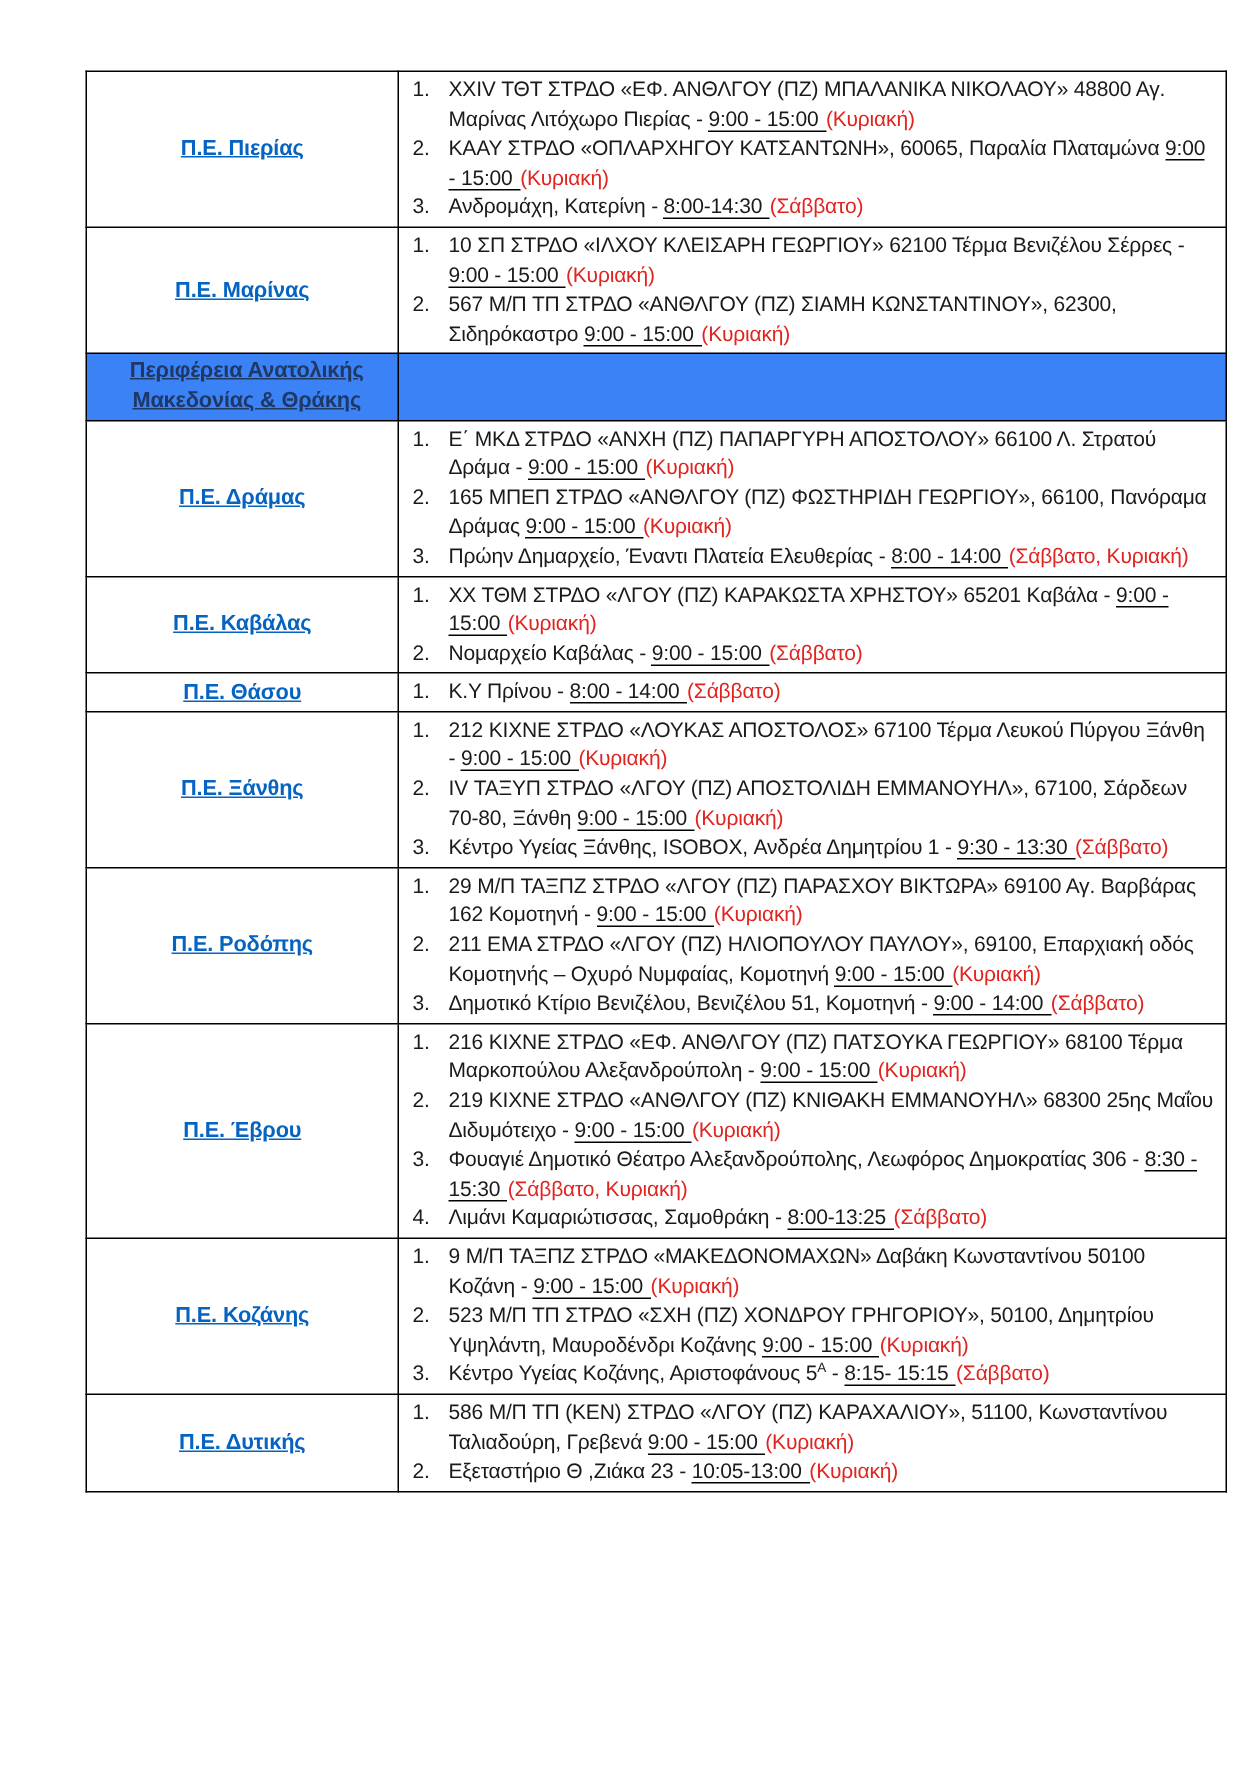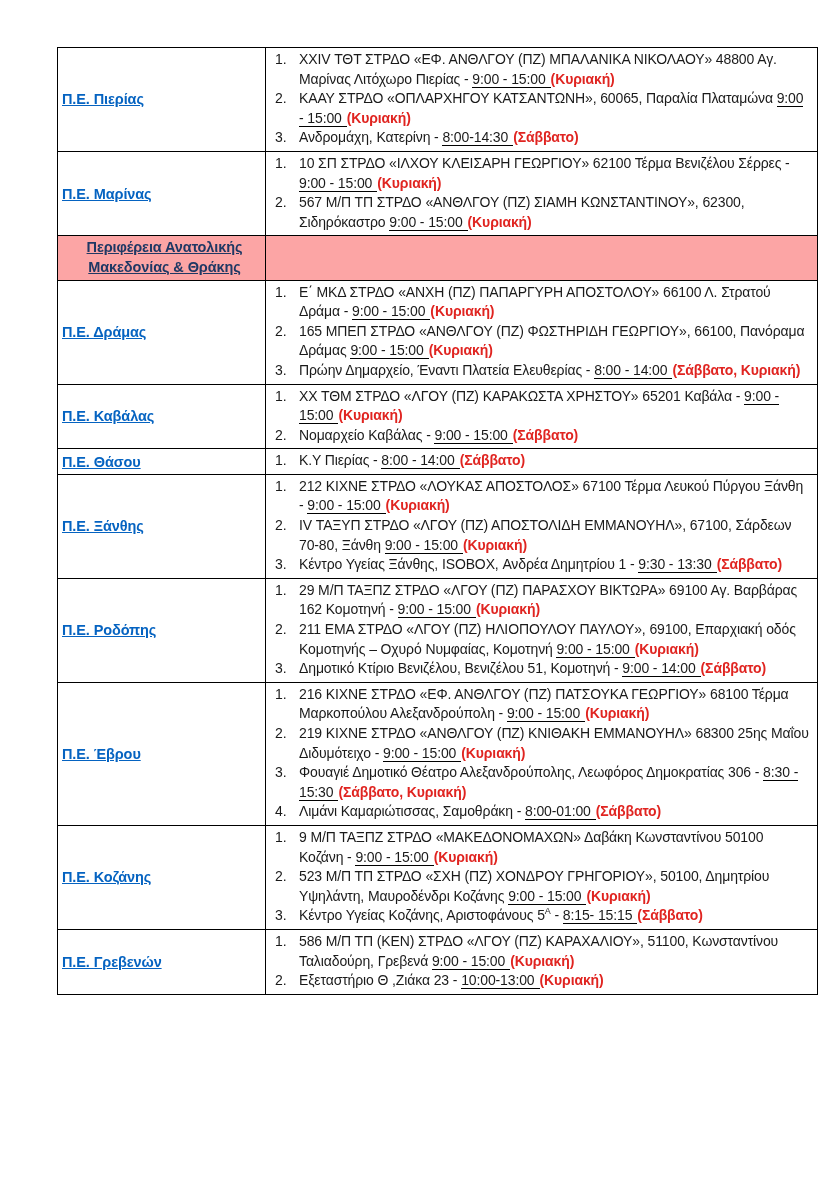--- a/index.html
+++ b/index.html
@@ -25,20 +25,21 @@
     table-layout: fixed;
   }
   col.col-region { width: 208px; }
   col.col-locations { width: 552px; }
   td {
     border: 1.6px solid #000000;
     vertical-align: middle;
     padding: 0;
   }
   .cell-region {
+    text-align: center;
     padding: 2px 4px;
   }
   .region-link {
     font-size: 14.5px;
     font-weight: bold;
     color: #0563C1;
     text-decoration: underline;
     letter-spacing: -0.1px;
     cursor: pointer;
   }
@@ -63,29 +64,28 @@
     flex: 1;
     min-width: 0;
   }
   .time {
     border-bottom: 1.4px solid #000000;
     padding-right: 5px;
     margin-top: 10px;
   }
   .day {
     color: #e02420;
-    font-weight: bold;
   }
   .sup {
     font-size: 9px;
     vertical-align: super;
     line-height: 0;
   }
   tr.header-row td {
-    background: #fca5a5;
+    background: #3b82f6;
     padding-left: 12px;
   }
   .cell-header {
     text-align: center;
     padding: 2px 6px;
   }
   .header-text {
     font-size: 14.5px;
     font-weight: bold;
     color: #1f3864;
@@ -191,21 +191,21 @@
 </td>
   </tr>
 
   <tr class="region-row">
     <td class="cell-region">
       <span class="region-link">Π.Ε. Θάσου</span>
     </td>
     <td class="cell-locations">
   <div class="item">
     <span class="num">1.</span>
-    <span class="itext"><span class="pre">Κ.Υ Πιερίας - </span><span class="time">8:00 - 14:00</span><span class="day">(Σάββατο)</span></span>
+    <span class="itext"><span class="pre">Κ.Υ Πρίνου - </span><span class="time">8:00 - 14:00</span><span class="day">(Σάββατο)</span></span>
   </div>
 </td>
   </tr>
 
   <tr class="region-row">
     <td class="cell-region">
       <span class="region-link">Π.Ε. Ξάνθης</span>
     </td>
     <td class="cell-locations">
   <div class="item">
@@ -262,21 +262,21 @@
     <span class="itext"><span class="pre">219 ΚΙΧΝΕ ΣΤΡΔΟ «ΑΝΘΛΓΟΥ (ΠΖ) ΚΝΙΘΑΚΗ ΕΜΜΑΝΟΥΗΛ» 68300 25ης Μαΐου Διδυμότειχο - </span><span class="time">9:00 - 15:00</span><span class="day">(Κυριακή)</span></span>
   </div>
 
   <div class="item">
     <span class="num">3.</span>
     <span class="itext"><span class="pre">Φουαγιέ Δημοτικό Θέατρο Αλεξανδρούπολης, Λεωφόρος Δημοκρατίας 306 - </span><span class="time">8:30 - 15:30</span><span class="day">(Σάββατο, Κυριακή)</span></span>
   </div>
 
   <div class="item">
     <span class="num">4.</span>
-    <span class="itext"><span class="pre">Λιμάνι Καμαριώτισσας, Σαμοθράκη - </span><span class="time">8:00-01:00</span><span class="day">(Σάββατο)</span></span>
+    <span class="itext"><span class="pre">Λιμάνι Καμαριώτισσας, Σαμοθράκη - </span><span class="time">8:00-13:25</span><span class="day">(Σάββατο)</span></span>
   </div>
 </td>
   </tr>
 
 
   <tr class="region-row">
     <td class="cell-region">
       <span class="region-link">Π.Ε. Κοζάνης</span>
     </td>
     <td class="cell-locations">
@@ -292,30 +292,30 @@
 
   <div class="item">
     <span class="num">3.</span>
     <span class="itext"><span class="pre">Κέντρο Υγείας Κοζάνης, Αριστοφάνους 5</span><sup class="sup">Α</sup><span class="mid"> - </span><span class="time">8:15- 15:15</span><span class="day">(Σάββατο)</span></span>
   </div>
 </td>
   </tr>
 
   <tr class="region-row">
     <td class="cell-region">
-      <span class="region-link">Π.Ε. Γρεβενών</span>
+      <span class="region-link">Π.Ε. Δυτικής</span>
     </td>
     <td class="cell-locations">
   <div class="item">
     <span class="num">1.</span>
     <span class="itext"><span class="pre">586 Μ/Π ΤΠ (ΚΕΝ) ΣΤΡΔΟ «ΛΓΟΥ (ΠΖ) ΚΑΡΑΧΑΛΙΟΥ», 51100, Κωνσταντίνου Ταλιαδούρη, Γρεβενά </span><span class="time">9:00 - 15:00</span><span class="day">(Κυριακή)</span></span>
   </div>
 
   <div class="item">
     <span class="num">2.</span>
-    <span class="itext"><span class="pre">Εξεταστήριο Θ ,Ζιάκα 23 - </span><span class="time">10:00-13:00</span><span class="day">(Κυριακή)</span></span>
+    <span class="itext"><span class="pre">Εξεταστήριο Θ ,Ζιάκα 23 - </span><span class="time">10:05-13:00</span><span class="day">(Κυριακή)</span></span>
   </div>
 </td>
   </tr>
 
 </tbody>
   </table>
 </div>
 
 </body></html>

